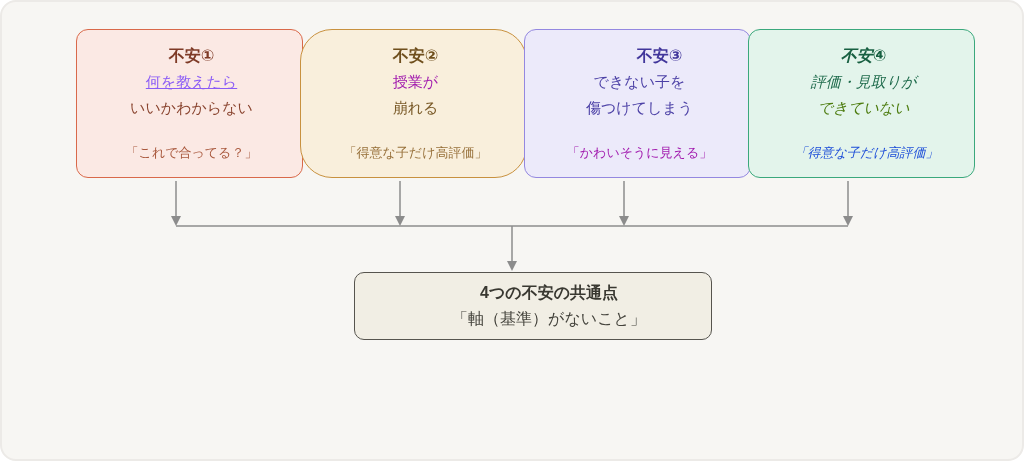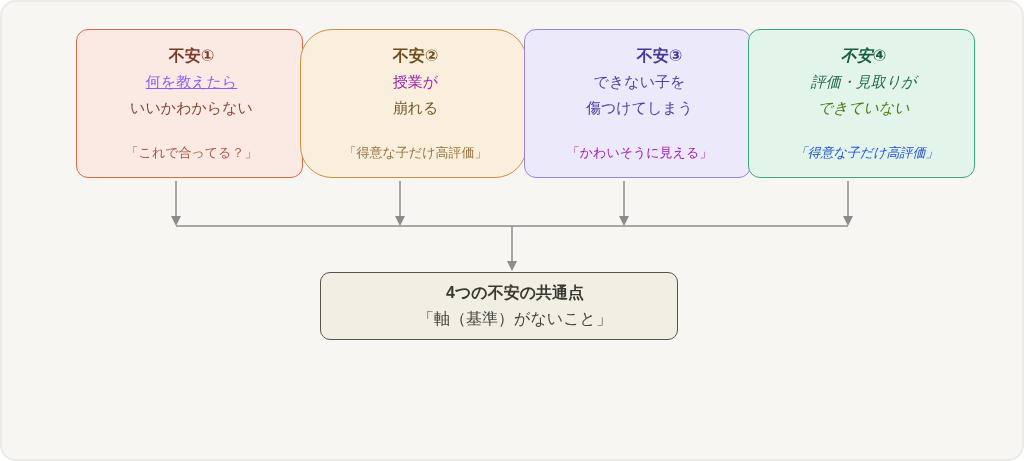--- a/index.html
+++ b/index.html
@@ -45,21 +45,21 @@
     line-height: 26px;
   }
   .box-quote {
     margin-top: auto;
     font-size: 13px;
     line-height: 18px;
     padding-bottom: 2px;
   }
   .conclusion-box {
     position: absolute;
-    left: 318px;
+    left: 352px;
     top: 270px;
     width: 358px;
     height: 68px;
     border: 1.5px solid;
     border-radius: 10px;
     display: flex;
     flex-direction: column;
     align-items: center;
     justify-content: center;
     text-align: center;

